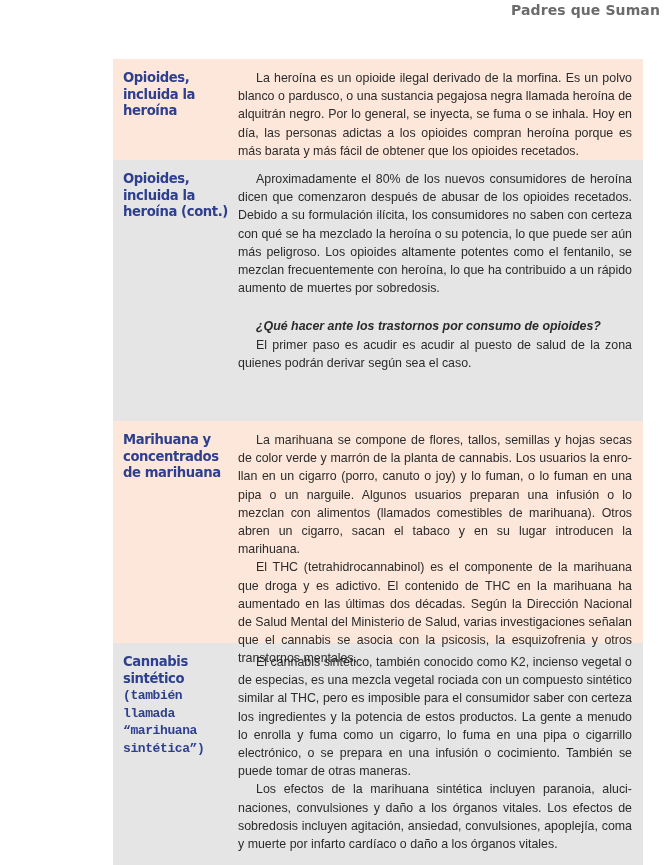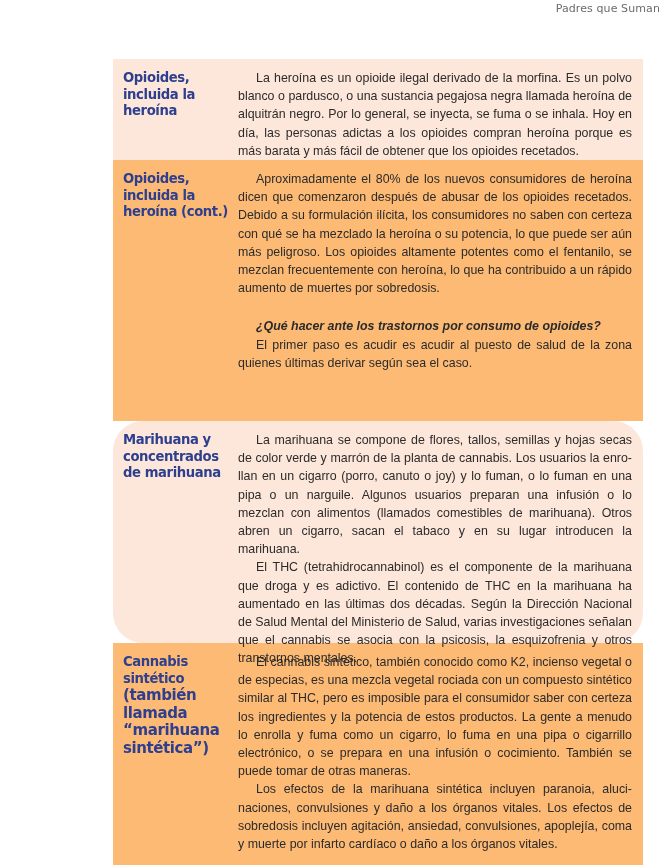--- a/index.html
+++ b/index.html
@@ -1,44 +1,44 @@
 <!DOCTYPE html>
 <html><head>
 <meta charset="utf-8">
 <style>
   html, body { margin: 0; padding: 0; background: #ffffff; }
   body { width: 672px; height: 865px; position: relative; overflow: hidden; }
   .header {
     position: absolute; top: 2px; right: 12px;
-    font-family: "DejaVu Sans", sans-serif; font-weight: normal;
-    font-size: 11px; color: #6b6b6b; letter-spacing: 0.1px;
+    font-family: "DejaVu Sans", sans-serif; font-weight: bold;
+    font-size: 14px; color: #6b6b6b; letter-spacing: 0.1px;
   }
   .table { position: absolute; left: 113px; top: 59px; width: 530px; }
   .row { display: flex; box-sizing: border-box; }
   .row.light { background: #fde7da; }
-  .row.dark { background: #fdba74; }
+  .row.dark { background: #e5e5e5; }
   .term {
     width: 122px; flex: none; box-sizing: border-box;
     padding: 11px 4px 0 10px;
     font-family: "DejaVu Sans", sans-serif; font-weight: bold;
     font-size: 13.2px; line-height: 16.5px; color: #2d3f8e;
     letter-spacing: -0.4px;
   }
-  .term .sub { font-size: 15px; }
+  .term .sub { font-size: 13px; font-family: Liberation Mono, monospace; }
   .desc {
     flex: 1; box-sizing: border-box; padding: 10px 11px 11px 3px;
     font-family: "Liberation Sans", sans-serif; font-size: 12.4px;
     line-height: 18.2px; color: #2b2b2b; text-align: justify;
     hyphens: manual;
   }
   .desc p { margin: 0; text-indent: 18px; }
   .desc p.q { font-style: italic; font-weight: bold; margin-top: 20px; }
   #r1 { height: 101px; }
   #r2 { height: 261px; }
-  #r3 { height: 222px; border-radius: 30px; }
+  #r3 { height: 222px; }
   #r4 { height: 282px; }
 </style>
 </head>
 <body>
 
 <div class="header">Padres que Suman</div>
 
 <div class="table">
 
   <div class="row light" id="r1">
@@ -46,21 +46,21 @@
     <div class="desc">
       <p>La heroína es un opioide ilegal derivado de la morfina. Es un polvo blanco o pardusco, o una sustancia pegajosa negra llamada heroína de alquitrán negro. Por lo general, se inyecta, se fuma o se inhala. Hoy en día, las personas adictas a los opioides compran heroína porque es más barata y más fácil de obtener que los opioides recetados.</p>
     </div>
   </div>
 
   <div class="row dark" id="r2">
     <div class="term">Opioides, incluida la heroína (cont.)</div>
     <div class="desc">
       <p>Aproximadamente el 80% de los nuevos consumidores de heroína dicen que comenzaron después de abusar de los opioides recetados. Debido a su formulación ilícita, los consumidores no saben con certeza con qué se ha mezclado la heroína o su potencia, lo que puede ser aún más peligroso. Los opioides altamente potentes como el fentanilo, se mezclan frecuentemente con heroína, lo que ha contribuido a un rápido aumento de muertes por sobredosis.</p>
       <p class="q">¿Qué hacer ante los trastornos por consumo de opioides?</p>
-      <p>El primer paso es acudir es acudir al puesto de salud de la zona quienes últimas derivar según sea el caso.</p>
+      <p>El primer paso es acudir es acudir al puesto de salud de la zona quienes podrán derivar según sea el caso.</p>
     </div>
   </div>
 
   <div class="row light" id="r3">
     <div class="term">Marihuana y concentrados de marihuana</div>
     <div class="desc">
       <p>La marihuana se compone de flores, tallos, semillas y hojas secas de color verde y marrón de la planta de cannabis. Los usuarios la enro­llan en un cigarro (porro, canuto o joy) y lo fuman, o lo fuman en una pipa o un narguile. Algunos usuarios preparan una infusión o lo mezclan con alimentos (llamados comestibles de marihuana). Otros abren un cigarro, sacan el tabaco y en su lugar introducen la marihuana.</p>
       <p>El THC (tetrahidrocannabinol) es el componente de la marihua­na que droga y es adictivo. El contenido de THC en la marihuana ha aumentado en las últimas dos décadas. Según la Dirección Nacio­nal de Salud Mental del Ministerio de Salud, varias investigaciones señalan que el cannabis se asocia con la psicosis, la esquizofrenia y otros transtornos mentales.</p>
     </div>
   </div>

